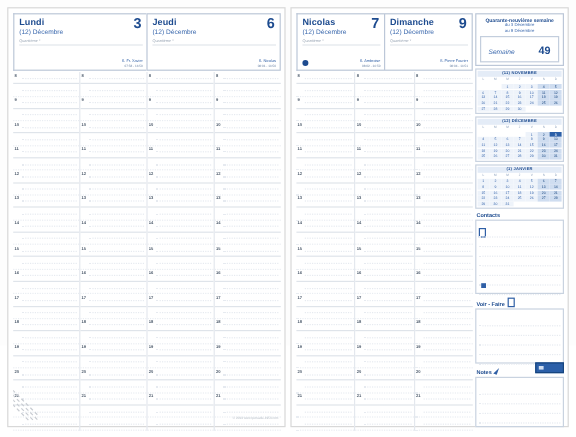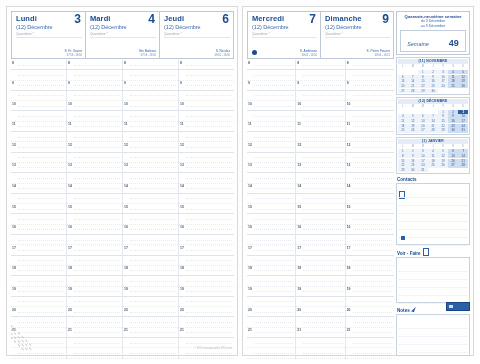--- a/index.html
+++ b/index.html
@@ -105,28 +105,20 @@
       <div class="dayhead-row" id="left-heads">
           <div class="dayhead">
             <div class="dname">Lundi</div>
             <div class="dnum">3</div>
             <div class="dmonth">(12) Décembre</div>
             <div class="dnote">Quantième *</div>
             <div class="saint">S. Fr. Xavier</div>
             <div class="sunrise">07:58 - 16:50</div>
           </div>
           <div class="dayhead">
-            <div class="dname">Mardi</div>
-            <div class="dnum">4</div>
-            <div class="dmonth">(12) Décembre</div>
-            <div class="dnote">Quantième *</div>
-            <div class="saint">Ste Barbara</div>
-            <div class="sunrise">07:59 - 16:50</div>
-          </div>
-          <div class="dayhead">
             <div class="dname">Jeudi</div>
             <div class="dnum">6</div>
             <div class="dmonth">(12) Décembre</div>
             <div class="dnote">Quantième *</div>
             <div class="saint">S. Nicolas</div>
             <div class="sunrise">08:01 - 16:50</div>
           </div>
         </div>
       <div class="grid">
         <div class="gcols" id="left-grid">
@@ -729,21 +721,21 @@
         <i></i>
       </div>
   </div>
 
   <div class="page page-right">
     <div class="page-inner">
 
       <div class="rightpage-body">
         <div class="dayhead-row" id="right-heads">
             <div class="dayhead">
-              <div class="dname">Mercredi</div>
+              <div class="dname">Nicolas</div>
               <div class="dnum">7</div>
               <div class="dmonth">(12) Décembre</div>
               <div class="dnote">Quantième *</div>
               <div class="saint">S. Ambroise</div>
               <div class="sunrise">08:02 - 16:50</div>
               <span class="moon"></span>
             </div>
             <div class="dayhead">
               <div class="dname">Dimanche</div>
               <div class="dnum">9</div>

